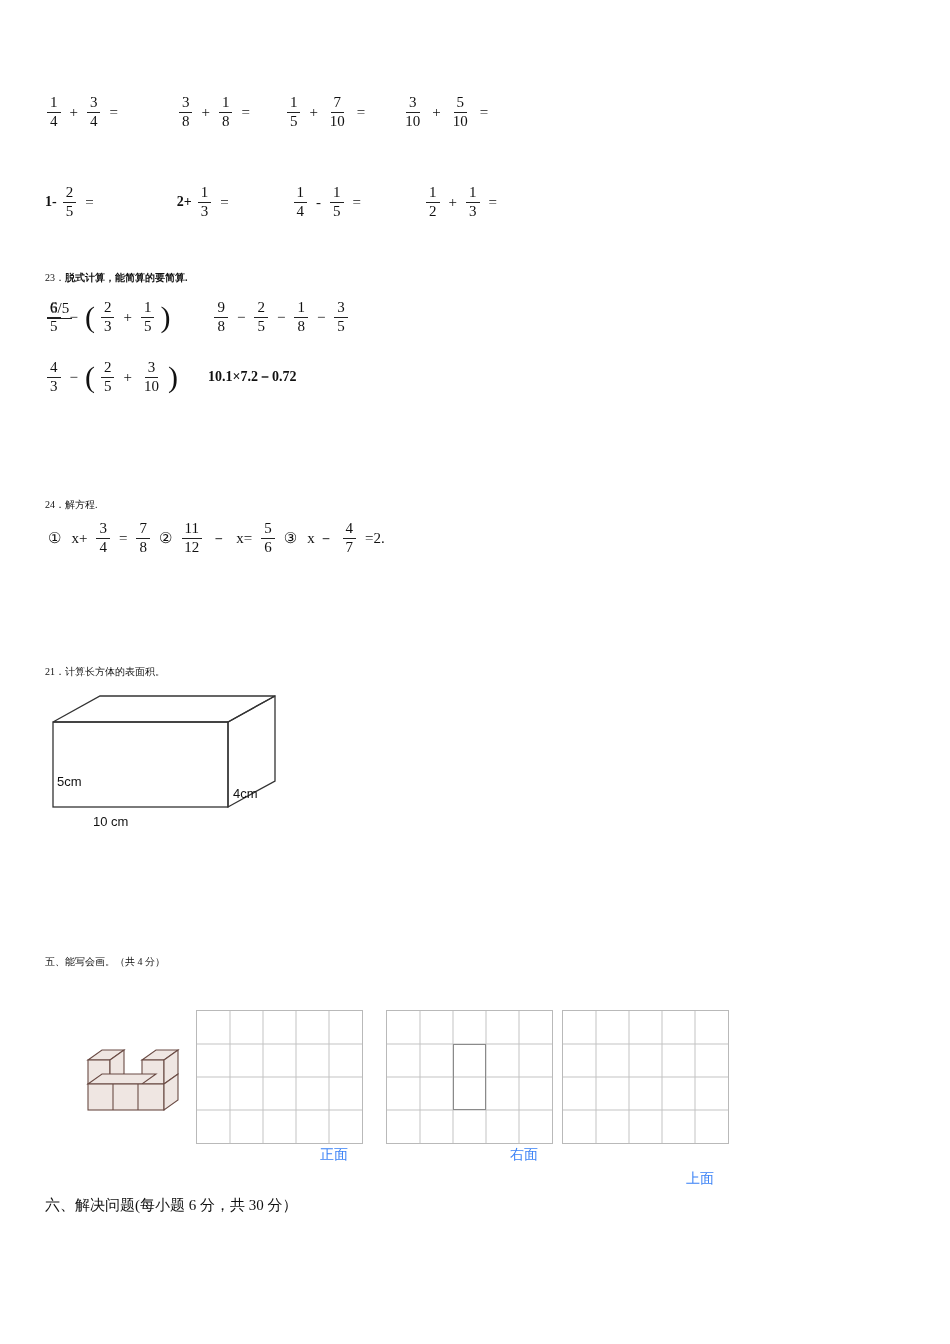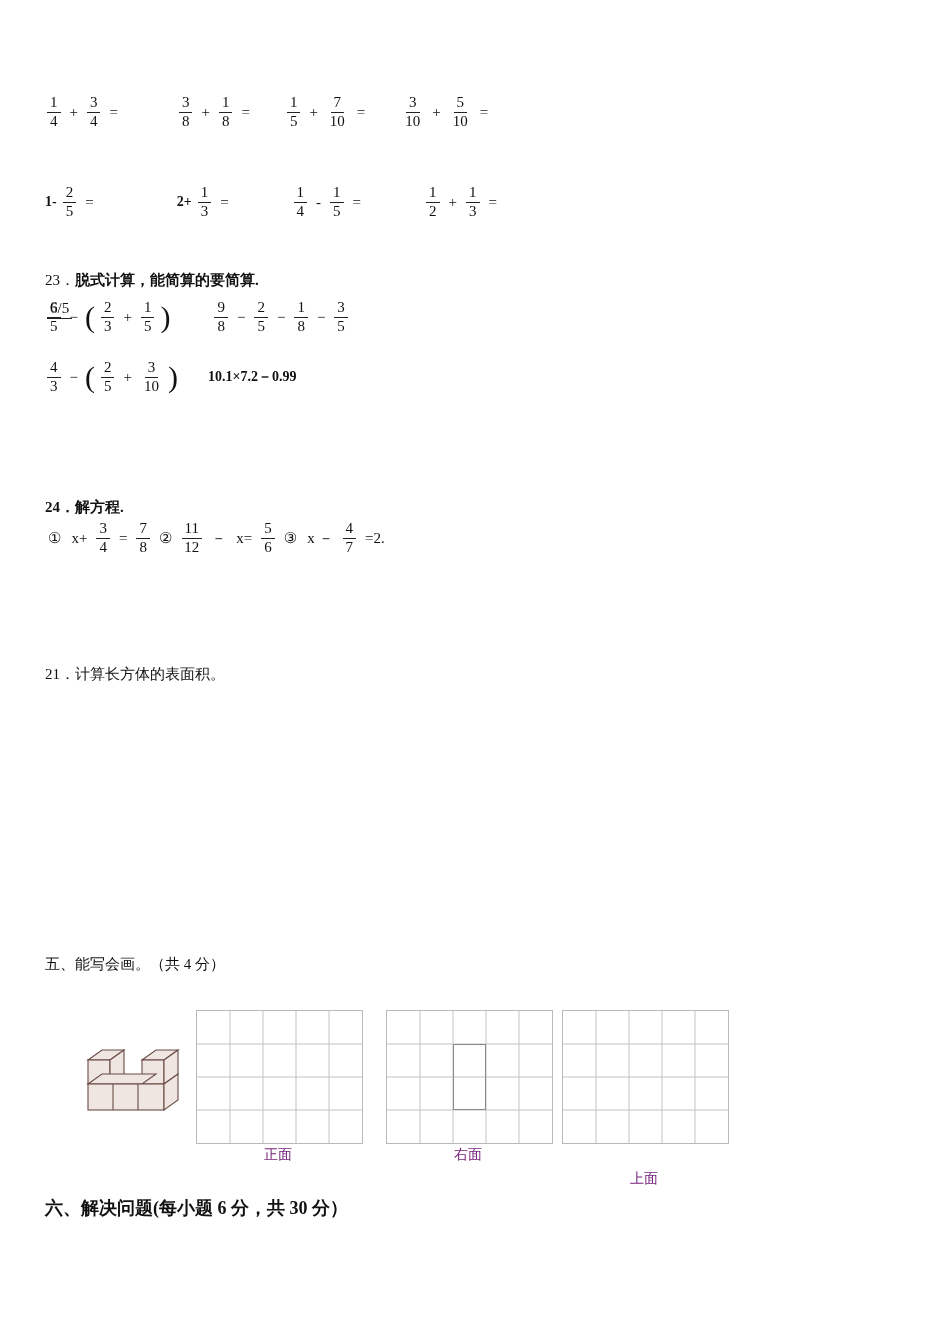--- a/index.html
+++ b/index.html
@@ -64,21 +64,21 @@
     font-weight: 300;
   }
 
   
   .row-exprs {
     position: absolute;
     white-space: nowrap;
   }
   .section-title {
     position: absolute;
-    font-size: 15px;
+    font-size: 10px;
     white-space: nowrap;
   }
   .bold-title {
     font-weight: bold;
   }
 
   
   .cuboid-wrap {
     position: absolute;
     left: 45px;
@@ -95,37 +95,37 @@
 
   
   .grid {
     position: absolute;
     border: 1px solid #b9b9b9;
     box-sizing: content-box;
   }
   .grid-caption {
     position: absolute;
     font-size: 14px;
-    color: #701a75;
-    text-align: center;
+    color: #3b82f6;
+    text-align: right;
     width: 140px;
   }
   .cube-fig {
     position: absolute;
     left: 80px;
     top: 1032px;
     width: 110px;
     height: 95px;
   }
   .footer-note {
     position: absolute;
     left: 45px;
     top: 1196px;
-    font-size: 18px;
-    font-weight: bold;
+    font-size: 15px;
+    font-weight: normal;
   }
 </style>
 </head>
 <body>
 
 <div class="page">
 
   <div class="row-exprs" style="left:45px; top:95px;">
 
     <span class="expr">
@@ -305,24 +305,24 @@
         <span class="num">2</span>
         <span class="den">5</span>
       </span>
     <span class="op">+</span>
     <span class="frac">
         <span class="num">3</span>
         <span class="den">10</span>
       </span>
     <span class="paren">)</span>
     <span style="display:inline-block;width:22px"></span>
-    <span class="lead">10.1×7.2－0.99</span>
-  </div>
-
-  <div class="section-title" style="left:45px; top:498px;font-weight:bold;">
+    <span class="lead">10.1×7.2－0.72</span>
+  </div>
+
+  <div class="section-title" style="left:45px; top:498px;">
     <span>24．</span><span>解方程.</span>
   </div>
 
   <div class="row-exprs" style="left:45px; top:521px;">
     <span class="op">①</span>
     <span class="op">x+</span>
     <span class="frac">
         <span class="num">3</span>
         <span class="den">4</span>
       </span>
@@ -348,20 +348,33 @@
         <span class="num">4</span>
         <span class="den">7</span>
       </span>
     <span class="op">=2.</span>
   </div>
 
   <div class="section-title" style="left:45px; top:665px;">
     <span>21．</span><span>计算长方体的表面积。</span>
   </div>
 
+  <div class="cuboid-wrap">
+    <svg width="260" height="145" viewBox="0 0 260 145">
+
+      <rect x="8" y="32" width="175" height="85" fill="none" stroke="#333" stroke-width="1.3"></rect>
+
+      <polygon points="8,32 55,6 230,6 183,32" fill="none" stroke="#333" stroke-width="1.3"></polygon>
+
+      <polygon points="183,32 230,6 230,91 183,117" fill="none" stroke="#333" stroke-width="1.3"></polygon>
+    </svg>
+    <span class="cuboid-label" style="left:12px; top:84px;">5cm</span>
+    <span class="cuboid-label" style="left:188px; top:96px;">4cm</span>
+    <span class="cuboid-label" style="left:48px; top:124px;">10 cm</span>
+  </div>
 
   <div class="section-title" style="left:45px; top:930px;margin-top:25px;">
     <span>五、能写会画。（共 4 分）</span>
   </div>
 
   <div class="cube-fig">
     <svg width="110" height="100" viewBox="0 0 110 100">
       <g stroke="#6a4b44" stroke-width="1.1" fill="#efe6e2">
 
         <polygon points="8,28 22,18 44,18 30,28"></polygon>

